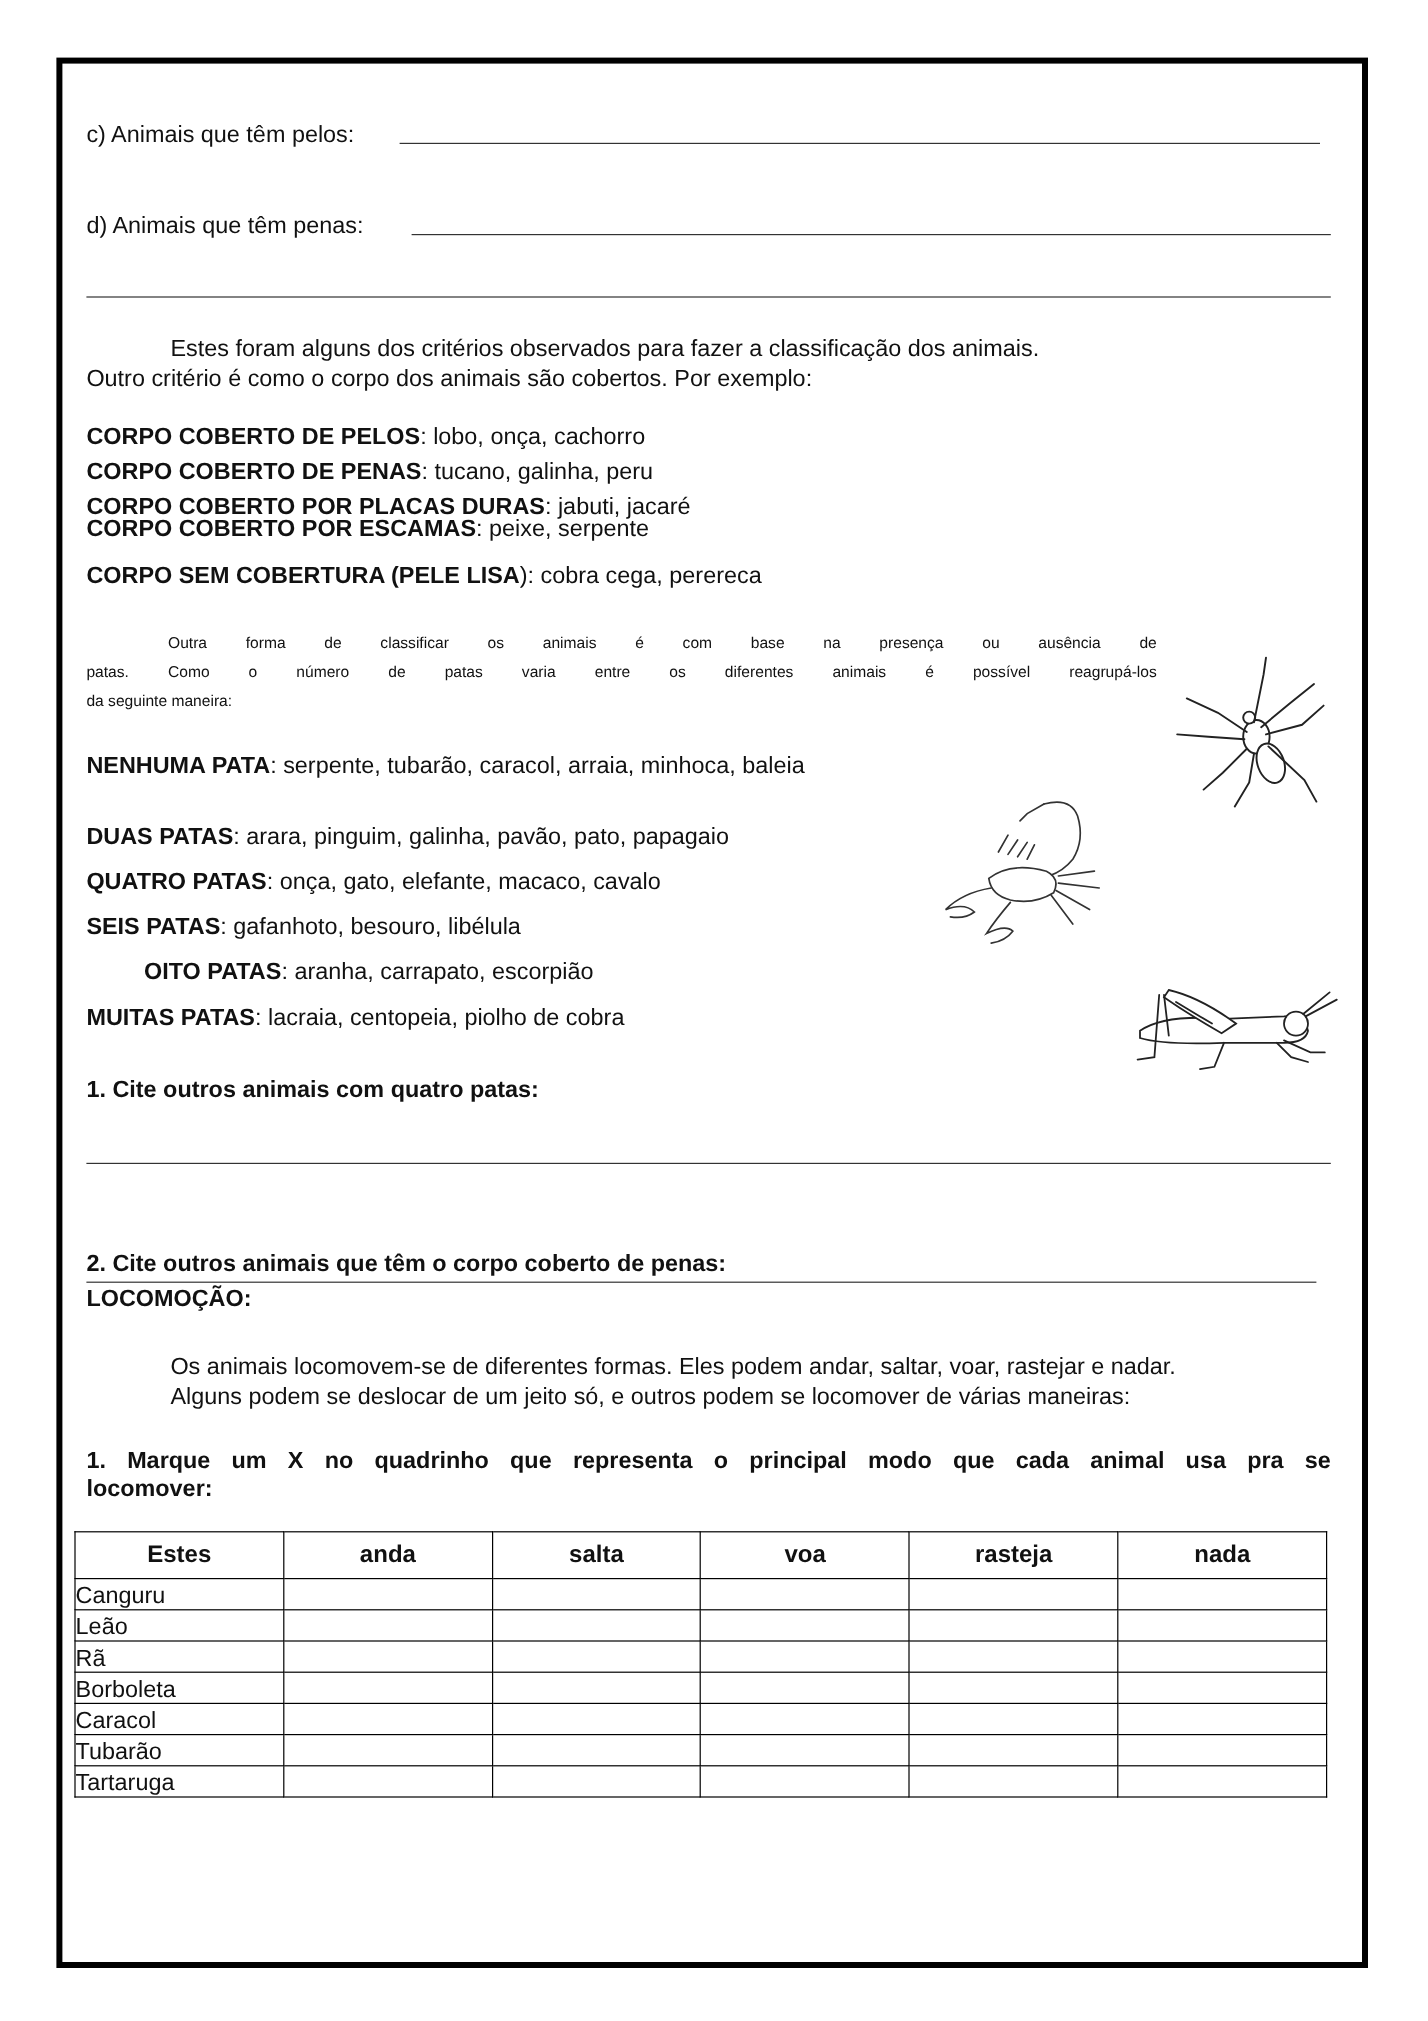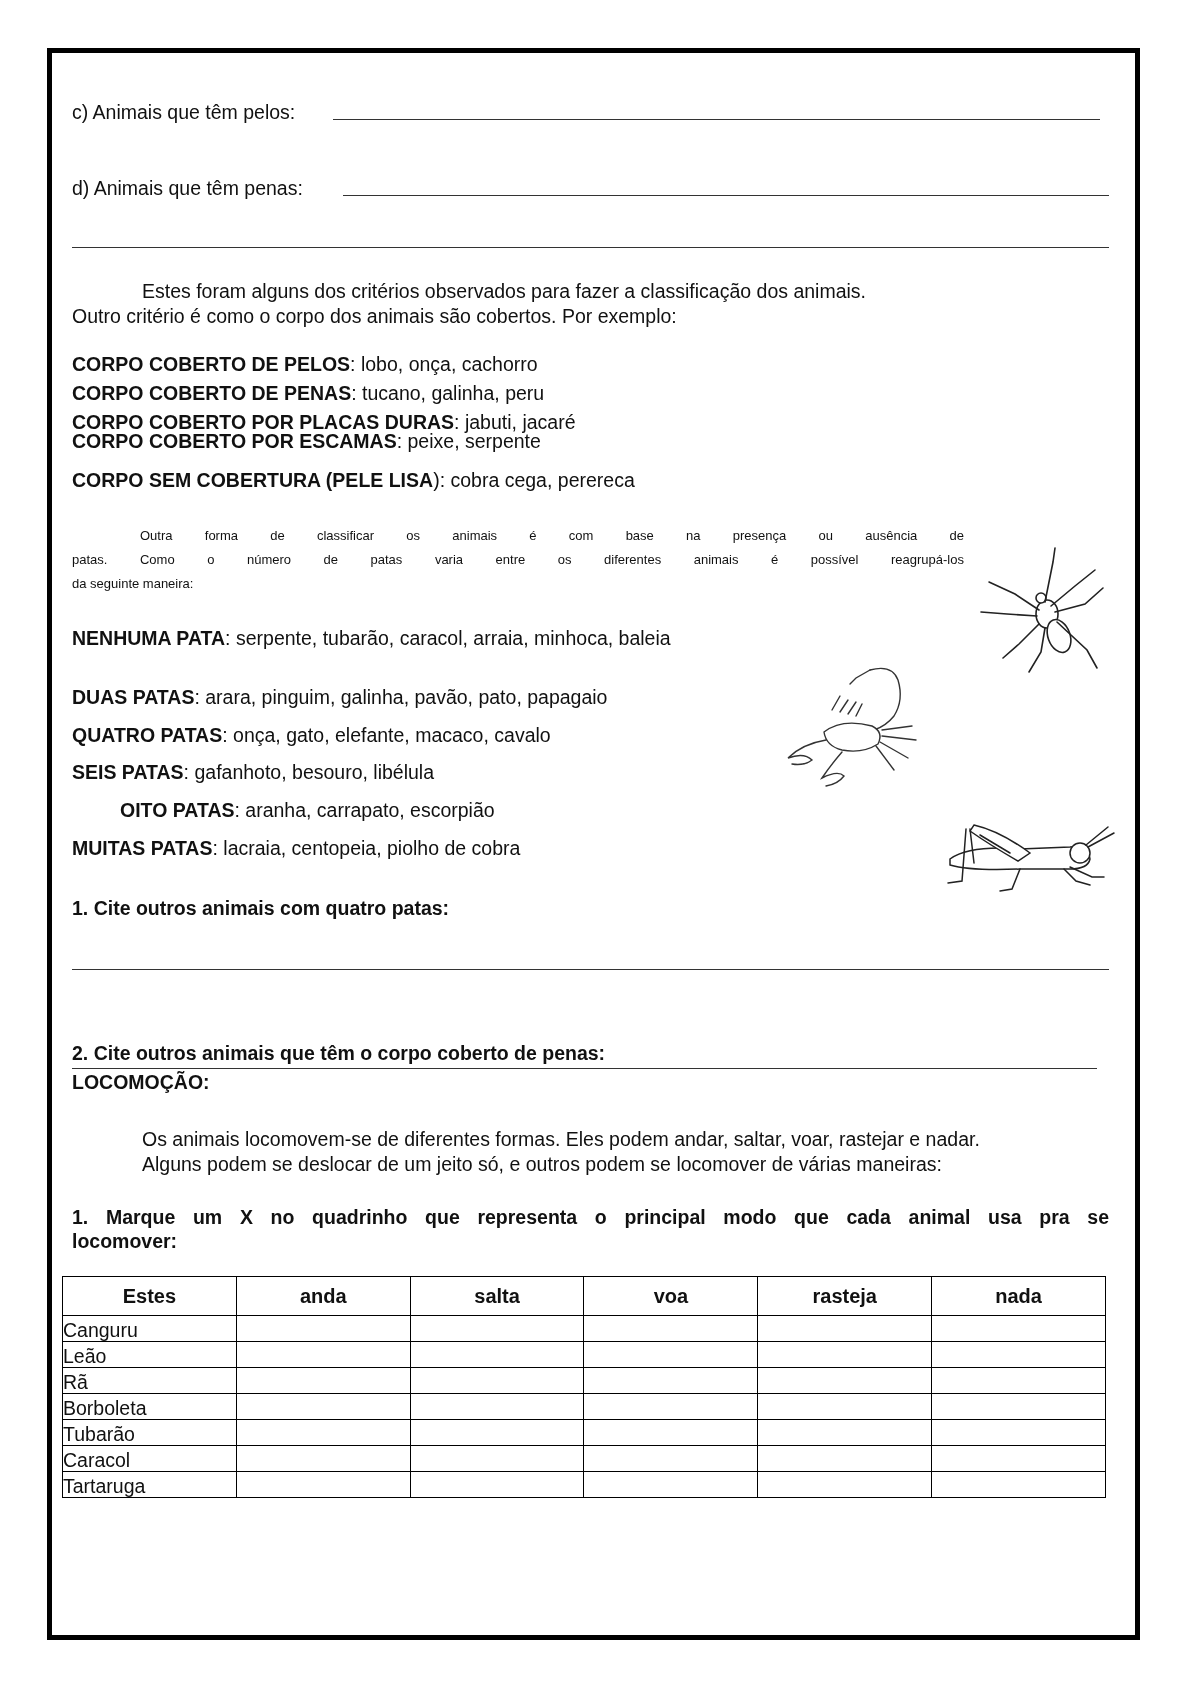--- a/index.html
+++ b/index.html
@@ -149,29 +149,29 @@
     </tr>
     <tr>
       <td class="animal">Borboleta</td>
       <td></td>
         <td></td>
         <td></td>
         <td></td>
         <td></td>
     </tr>
     <tr>
-      <td class="animal">Tubarão</td>
+      <td class="animal">Caracol</td>
       <td></td>
         <td></td>
         <td></td>
         <td></td>
         <td></td>
     </tr>
     <tr>
-      <td class="animal">Caracol</td>
+      <td class="animal">Tubarão</td>
       <td></td>
         <td></td>
         <td></td>
         <td></td>
         <td></td>
     </tr>
     <tr>
       <td class="animal">Tartaruga</td>
       <td></td>
         <td></td>

